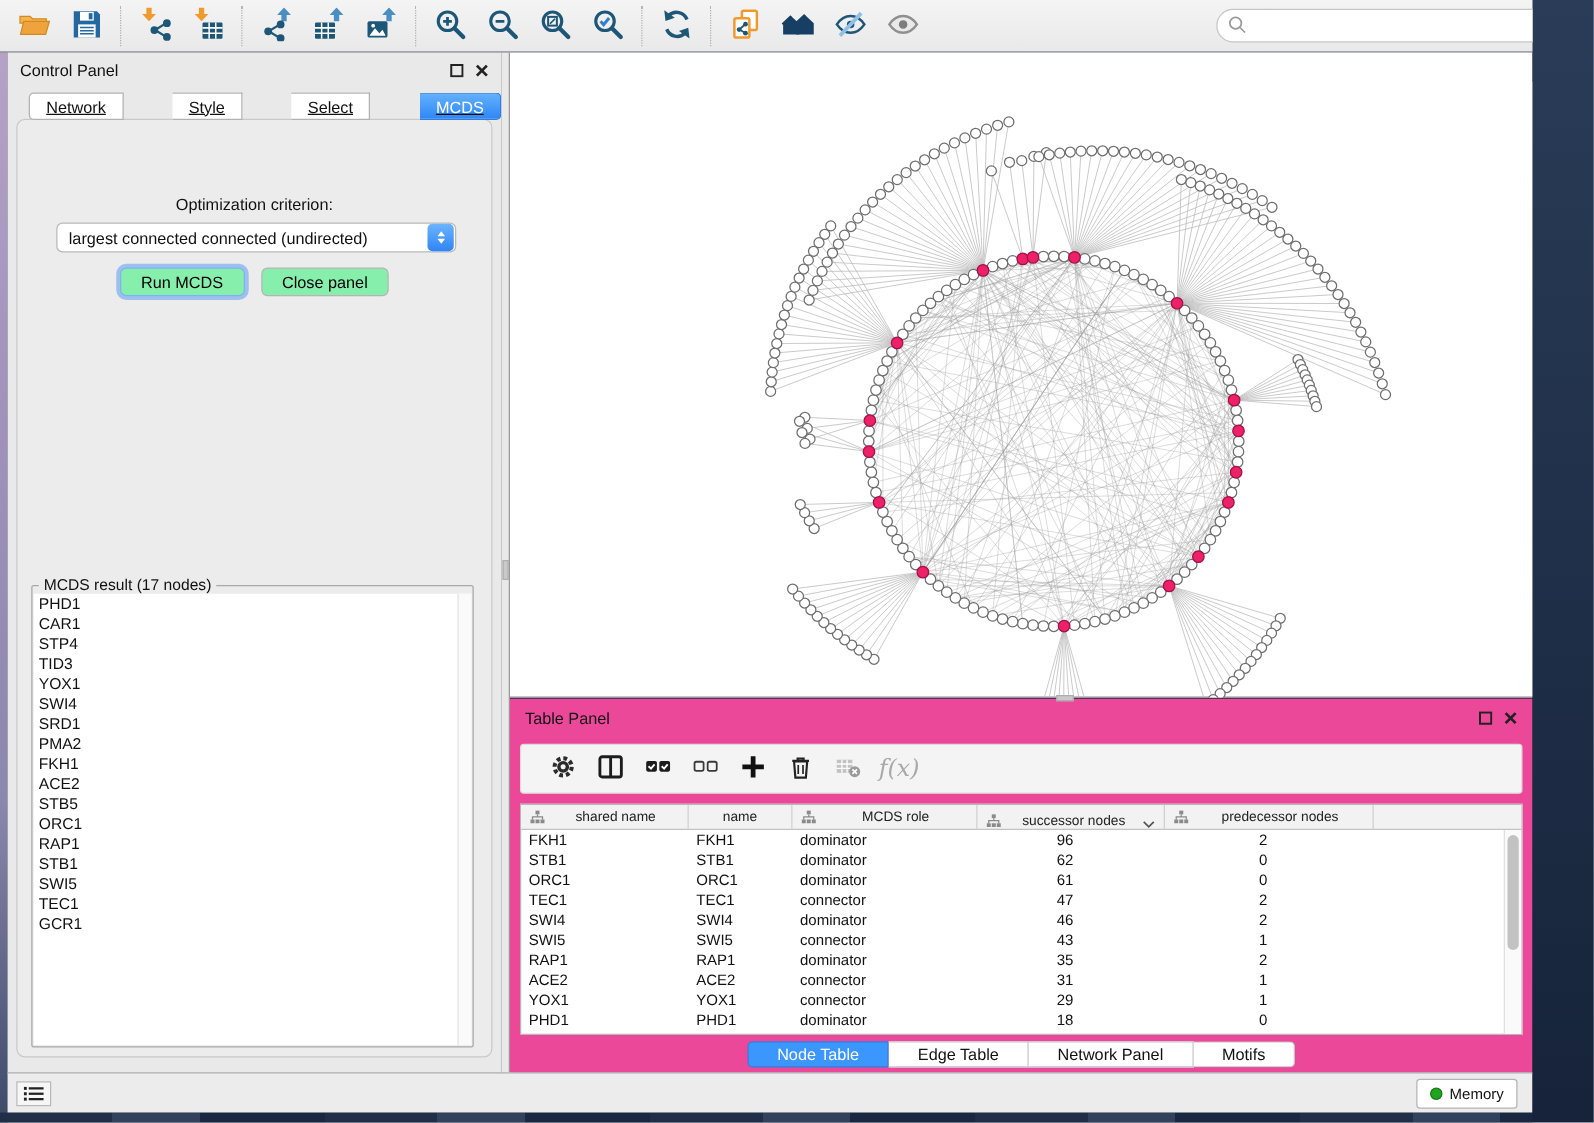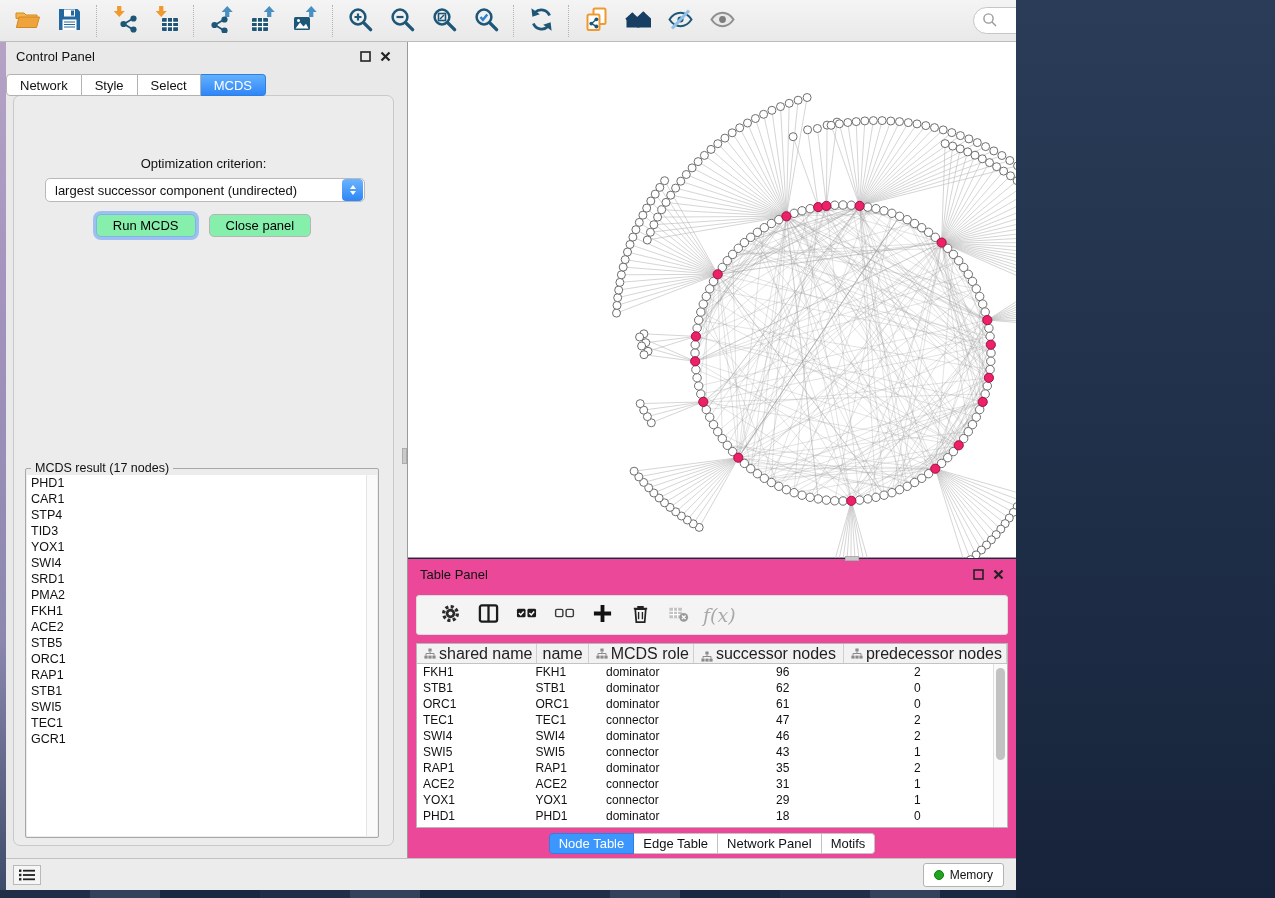--- a/index.html
+++ b/index.html
@@ -1,19 +1,19 @@
 <!DOCTYPE html>
 <html><head>
 <meta charset="utf-8">
 <style>
   * { margin:0; padding:0; box-sizing:border-box; }
   html,body { width:1275px; height:898px; }
   body { font-family:"Liberation Sans","DejaVu Sans",sans-serif; font-size:12px; color:#111;
          background:linear-gradient(180deg,#2a3c58,#16233a); overflow:hidden; }
-  .screen { position:relative; width:1016px; height:898px; overflow:hidden; }
+  .screen { position:relative; width:1226px; height:898px; overflow:hidden; }
 
   
   .wall-left { position:absolute; left:0; top:42px; width:6px; bottom:0;
                background:linear-gradient(180deg,#b5a3c6 0%,#a393bd 30%,#8b87ae 70%,#3c4a66 100%); }
   .wall-bottom { position:absolute; left:0; right:0; bottom:0; height:8px;
                  background:repeating-linear-gradient(90deg,#202e47 0 90px,#32415c 90px 160px,#1a2740 160px 260px); }
 
   
   .toolbar { position:absolute; left:0; top:0; width:1275px; height:42px;
              background:linear-gradient(180deg,#f4f4f4,#e9e9e9); border-bottom:1px solid #bcbcbc;
@@ -26,21 +26,21 @@
   .search-input { width:290px; height:27px; border:1px solid #c6c6c6; border-radius:14px; background:#fff;
                   padding:0 10px 0 30px; font-size:13px; outline:none; }
   .search-icon { position:absolute; left:9px; top:5px; width:16px; height:16px; }
 
   
   .control-panel { position:absolute; left:6px; top:42px; width:395px; bottom:40px; background:#e9e9e9; }
   .panel-header { height:28px; display:flex; align-items:center; padding:0 10px; }
   .panel-title { font-size:13px; color:#111; }
   .win-ctrls { margin-left:auto; display:flex; gap:9px; align-items:center; }
   .win-ctrls svg { width:11px; height:11px; }
-  .cp-tabs { position:absolute; left:0; right:0; top:32px; display:flex; justify-content:flex-start; z-index:2; }
+  .cp-tabs { position:absolute; left:17px; right:0; top:32px; display:flex; justify-content:space-between; z-index:2;text-decoration:underline; }
   .cp-tab { height:22px; padding:0 13px; display:flex; align-items:center; font-size:13px; background:#fff;
             border:1px solid #b2b2b2; border-left-width:0; cursor:default; }
   .cp-tab:first-child { border-left-width:1px; border-radius:4px 0 0 4px; }
   .cp-tab:last-child { border-radius:0 4px 4px 0; }
   .cp-tab.active { background:linear-gradient(180deg,#62b1fe,#2f86f7); color:#fff; border-color:#2f7fe0; }
   .cp-body { position:absolute; left:7px; right:7px; top:53px; bottom:12px; background:#ececec;
              border:1px solid #c9c9c9; border-radius:7px; }
   .opt-label { position:absolute; left:0; right:0; top:60px; text-align:center; font-size:13px; }
   .criterion { position:absolute; left:31px; top:82px; width:320px; height:24px; background:#fff;
                border:1px solid #b9b9b9; border-radius:5px; display:flex; align-items:center; font-size:13px; }
@@ -84,32 +84,32 @@
   
   .table-panel { position:absolute; left:408px; right:0; top:559px; bottom:40px; background:#ec4899; }
   .tp-header { height:30px; display:flex; align-items:center; padding:0 12px; }
   .tp-toolbar { position:absolute; left:8px; right:8px; top:36px; height:40px; background:#f4f4f4;
                 border:1px solid #dcdcdc; border-radius:3px; display:flex; align-items:center; gap:0; padding-left:14px; }
   .tp-tool { width:38px; height:34px; display:flex; align-items:center; justify-content:center; }
   .tp-tool svg { width:21px; height:21px; }
   .fx-label { font-family:"DejaVu Serif","Liberation Serif",serif; font-style:italic; font-size:19px; color:#a9a9a9; }
   .tp-table { position:absolute; left:8px; right:8px; top:84px; height:185px; background:#fff; border:1px solid #b7b7b7; }
   .t-header { display:flex; height:20px; background:#f2f2f2; border-bottom:1px solid #c3c3c3; }
-  .t-hcell { display:flex; align-items:center; border-right:1px solid #d0d0d0; font-size:16px; color:#222; padding:0 4px; }
+  .t-hcell { display:flex; align-items:center; border-right:1px solid #d0d0d0; font-size:11px; color:#222; padding:0 4px; }
   .t-hcell .tree { margin:0 3px; flex:0 0 auto; }
   .t-hcell .lbl { flex:1; text-align:center; white-space:nowrap; }
   .t-hcell .chev { margin-right:3px; }
   .t-body { position:absolute; left:0; right:14px; top:20px; bottom:0; overflow:hidden; }
   .t-row { display:flex; height:16px; align-items:center; }
   .t-cell { font-size:12px; white-space:nowrap; overflow:hidden; padding:0 6px; }
   .t-cell.num { text-align:center; padding-right:16px; }
   .t-vscroll { position:absolute; right:0; top:20px; bottom:0; width:14px; background:#fafafa; border-left:1px solid #e0e0e0; }
   .t-thumb { position:absolute; left:2px; top:4px; width:9px; height:92px; background:#c2c2c2; border-radius:5px; }
   .tp-tabs { position:absolute; left:0; right:0; top:274px; display:flex; justify-content:center; }
-  .tp-tab { height:21px; padding:0 9px; display:flex; align-items:center; font-size:13px; background:#fff;
+  .tp-tab { height:21px; padding:0 23px; display:flex; align-items:center; font-size:13px; background:#fff;
             border:1px solid #c3c3c3; border-left-width:0; cursor:default; }
   .tp-tab:first-child { border-left-width:1px; border-radius:4px 0 0 4px; }
   .tp-tab:last-child { border-radius:0 4px 4px 0; }
   .tp-tab.active { background:#3b97fd; color:#fff; border-color:#2f7fe0; }
 
   
   .status-bar { position:absolute; left:6px; right:0; bottom:8px; height:32px; background:#ececec; border-top:1px solid #c2c2c2; }
   .list-btn { position:absolute; left:7px; top:6px; width:28px; height:20px; background:#f6f6f6; border:1px solid #b9b9b9;
               display:flex; align-items:center; justify-content:center; }
   .memory-btn { position:absolute; right:12px; top:4px; height:24px; background:#fff; border:1px solid #b3b3b3;
@@ -291,21 +291,21 @@
     </div>
     <div class="cp-tabs" id="cp-tabs">
         <div class="cp-tab">Network</div>
         <div class="cp-tab">Style</div>
         <div class="cp-tab">Select</div>
         <div class="cp-tab active">MCDS</div>
       </div>
     <div class="cp-body">
       <div class="opt-label">Optimization criterion:</div>
       <div class="criterion">
-        <span class="criterion-text">largest successor component (undirected)</span>
+        <span class="criterion-text">largest connected connected (undirected)</span>
         <span class="stepper">
             <i class="up"></i>
             <i class="down"></i>
           </span>
       </div>
       <div class="btn-row">
         <button class="mac-btn focused">Run MCDS</button>
         <button class="mac-btn">Close panel</button>
       </div>
       <div class="group-box">

